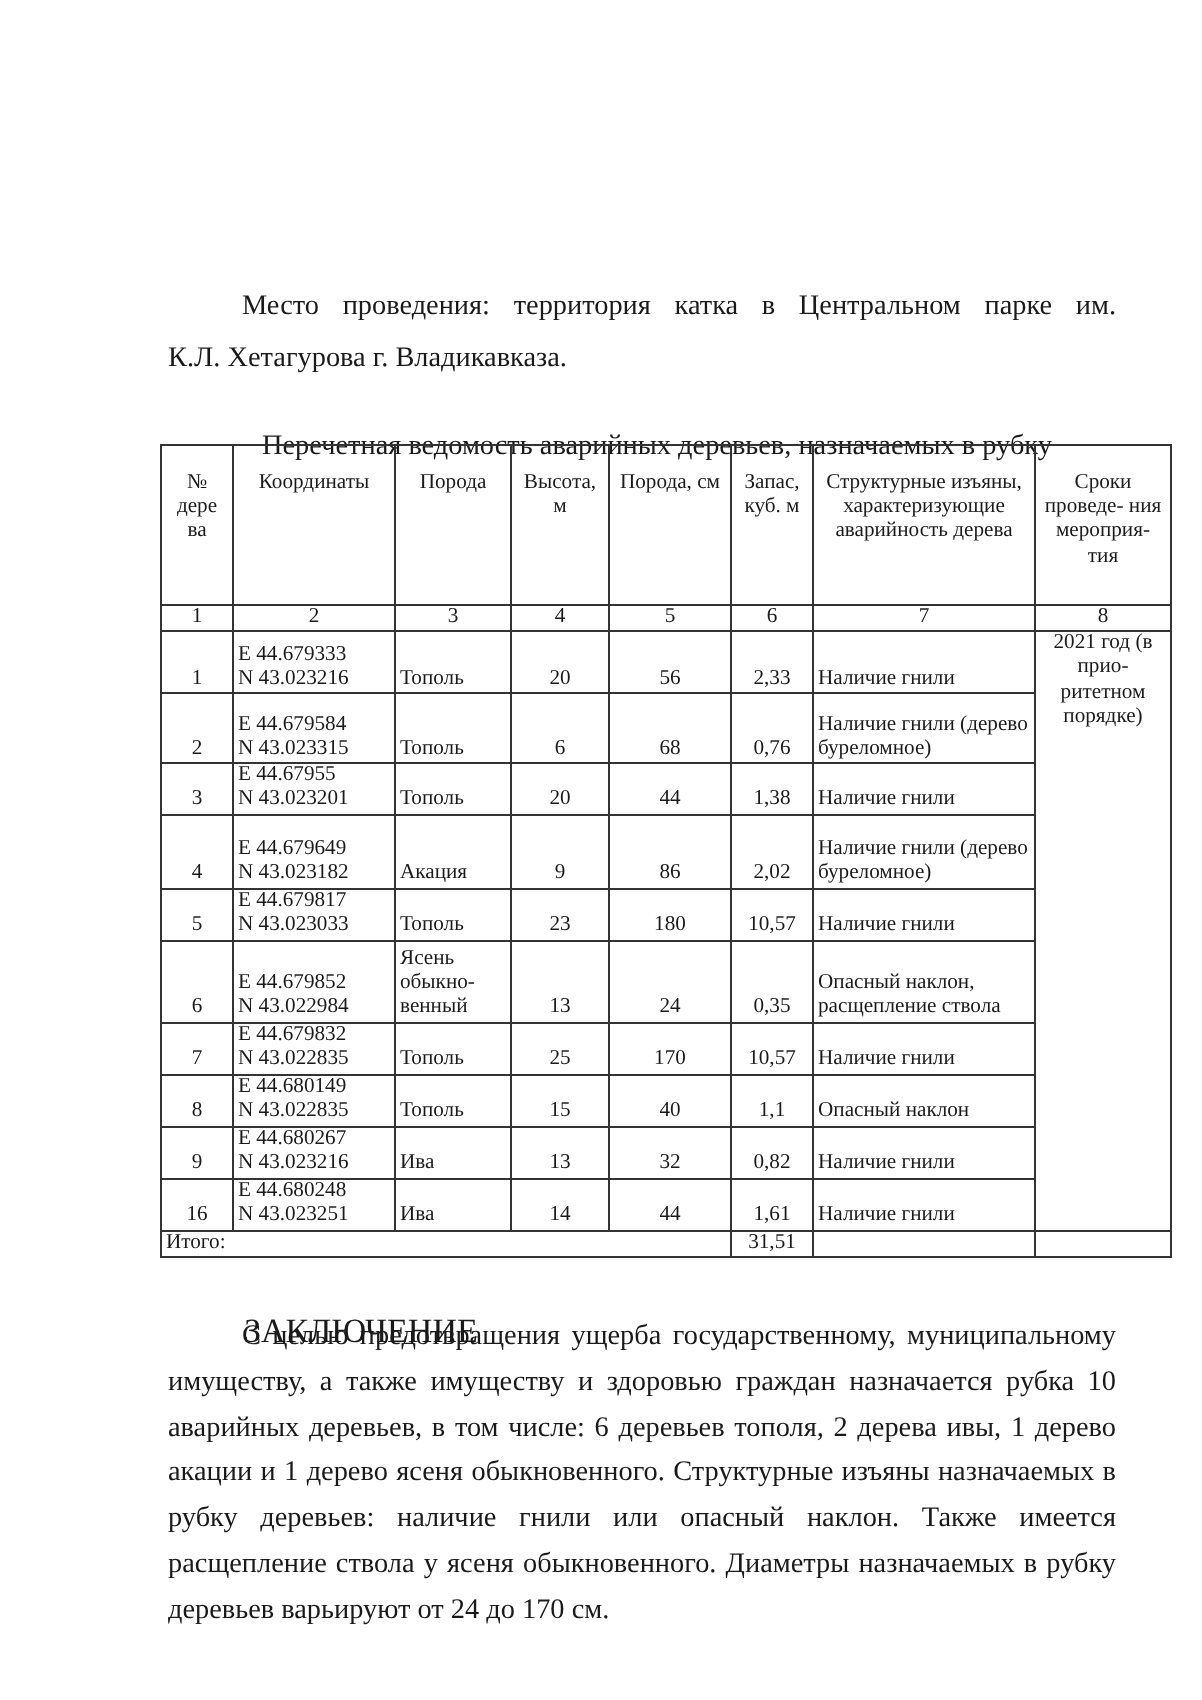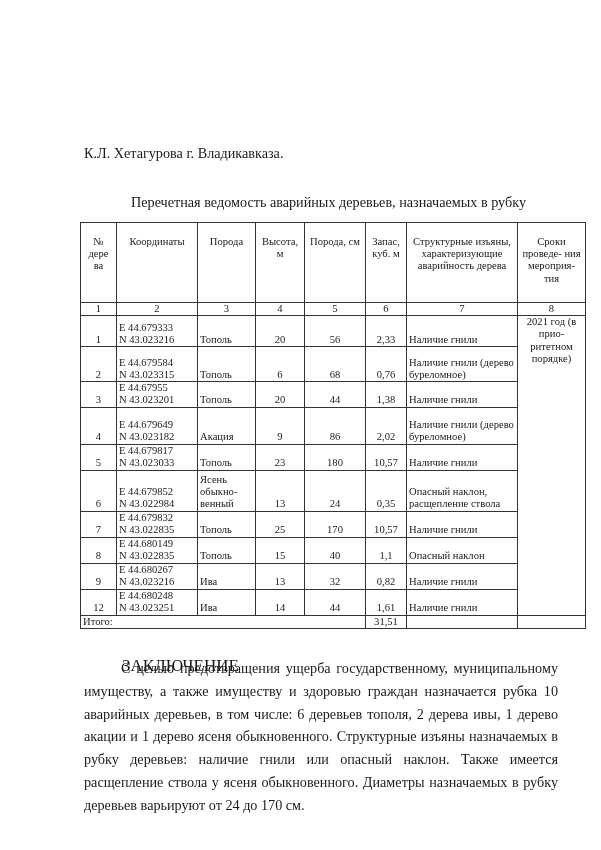--- a/index.html
+++ b/index.html
@@ -5,21 +5,21 @@
   html, body { margin:0; padding:0; background:#ffffff; }
   body { width:601px; height:850px; position:relative; overflow:hidden;
          font-family:"Liberation Serif", "DejaVu Serif", serif; color:#1a1a1a; }
   .page { position:absolute; left:0; top:0; width:601px; height:850px; background:#fff; }
   .title { position:absolute; left:80px; width:497px; top:54px; text-align:center;
            font-size:14.2px; line-height:19px; }
   .title .no-blank { display:inline-block; width:22px; border-bottom:1px solid #222; margin-left:8px; height:12px; vertical-align:baseline; }
   .para { position:absolute; left:84px; width:474px; font-size:14.2px; line-height:26px; text-align:justify; }
   .place { top:140px; }
   .place .l1 { display:block; text-indent:37px; text-align-last:justify; }
-  .list-heading { position:absolute; left:80px; width:497px; top:194px; text-align:center; font-size:14.2px; }
+  .list-heading { position:absolute; left:80px; width:497px; top:215px; text-align:center; font-size:14.2px; }
   table.trees { position:absolute; left:80px; top:222px; border-collapse:collapse; font-size:10.6px; line-height:12.2px; }
   table.trees td { border:1px solid #333; padding:0 2px; vertical-align:bottom; }
   table.trees tr.hdr td { vertical-align:top; text-align:center; height:66px; padding-top:13px; }
   table.trees tr.nums td { text-align:center; height:11px; vertical-align:middle; }
   .c1 { width:31px; text-align:center; }
   .c2 { width:76px; text-align:left; }
   .c3 { width:53px; text-align:left; }
   .c4 { width:44px; text-align:center; }
   .c5 { width:56px; text-align:center; }
   .c6 { width:36px; text-align:center; }
@@ -31,20 +31,21 @@
   .concl { top:657px; line-height:22.8px; }
   .concl span.ind { display:inline-block; width:37px; }
 </style>
 </head>
 <body>
 
 <div class="page">
 
 
   <div class="para place">
+    <span class="l1">Место проведения: территория катка в Центральном парке им.</span>
     <span>К.Л. Хетагурова г. Владикавказа.</span>
   </div>
 
   <div class="list-heading">Перечетная ведомость аварийных деревьев, назначаемых в рубку</div>
 
   <table class="trees">
     <tbody>
         <tr class="hdr">
       <td class="c1">№ дере ва</td>
       <td class="c2" style="text-align:center">Координаты</td>
@@ -170,21 +171,21 @@
             <div>E 44.680267</div>
             <div>N 43.023216</div>
           </td>
           <td class="c3">Ива</td>
           <td class="c4">13</td>
           <td class="c5">32</td>
           <td class="c6">0,82</td>
           <td class="c7">Наличие гнили</td>
         </tr>
         <tr style="height: 26px;">
-          <td class="c1">12</td>
+          <td class="c1">16</td>
           <td class="c2">
             <div>E 44.680248</div>
             <div>N 43.023251</div>
           </td>
           <td class="c3">Ива</td>
           <td class="c4">14</td>
           <td class="c5">44</td>
           <td class="c6">1,61</td>
           <td class="c7">Наличие гнили</td>
         </tr>

